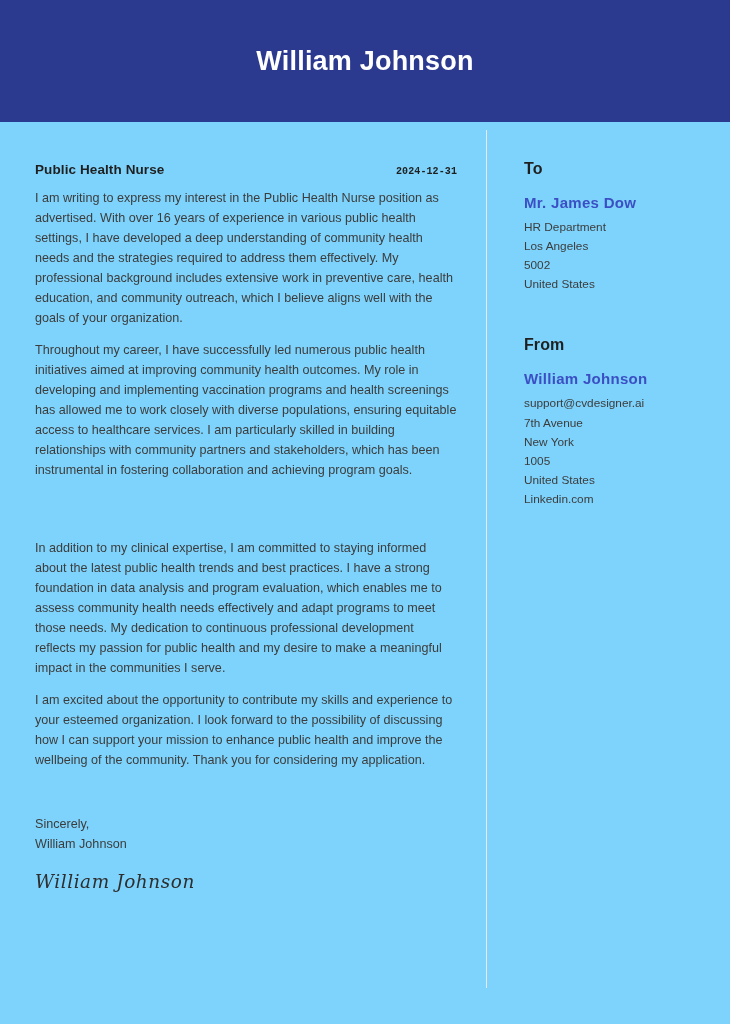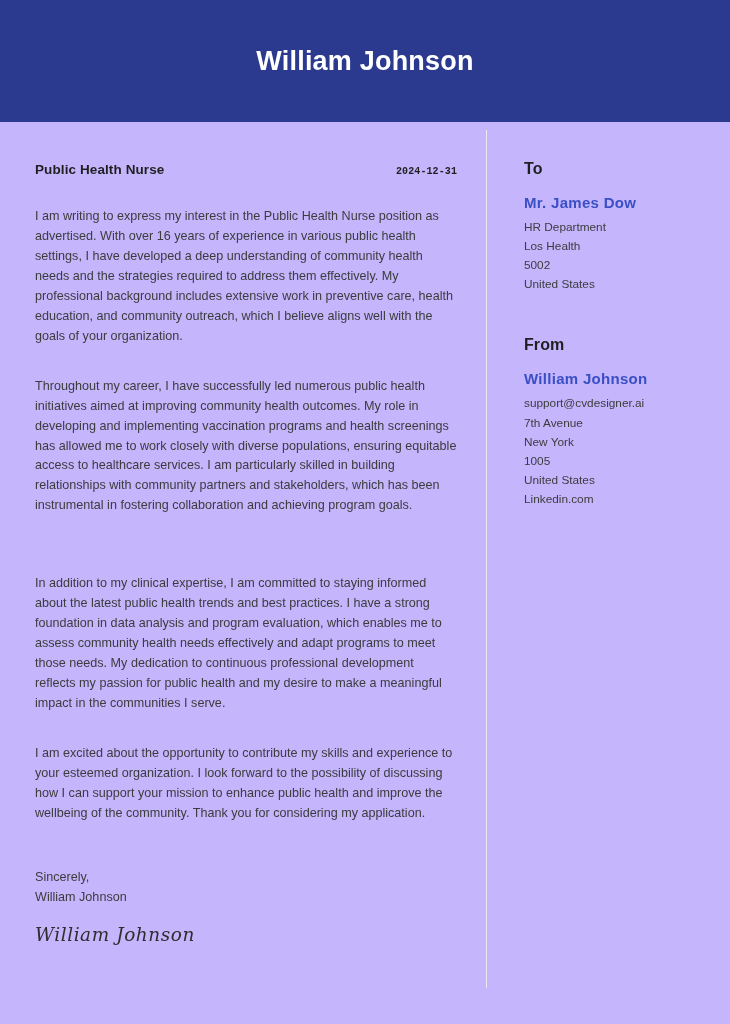--- a/index.html
+++ b/index.html
@@ -9,21 +9,21 @@
     background: #ffffff;
   }
   body {
     font-family: "Liberation Sans", sans-serif;
     -webkit-font-smoothing: antialiased;
   }
   .page {
     position: relative;
     width: 730px;
     height: 1024px;
-    background: #c4b5fd;
+    background: #7dd3fc;
     overflow: hidden;
   }
 
   
   .banner {
     position: absolute;
     left: 0;
     top: 0;
     width: 730px;
     height: 122px;
@@ -87,21 +87,21 @@
   }
 
   .salutation {
     margin-top: 32px;
     font-size: 12.6px;
     color: #3c3c3c;
     line-height: 1.55;
   }
 
   .para {
-    margin-top: 30px;
+    margin-top: 12px;
     font-size: 12.6px;
     color: #3c3c3c;
     line-height: 1.585;
     text-align: left;
   }
   .para.gap-large {
     margin-top: 58px;
   }
 
   .closing {
@@ -189,21 +189,21 @@
 
       <div class="signature">William Johnson</div>
     </div>
 
     <div class="aside">
 
       <div class="aside-block">
         <div class="aside-heading">To</div>
         <div class="aside-name">Mr. James Dow</div>
         <div class="aside-line">HR Department</div>
-        <div class="aside-line">Los Health</div>
+        <div class="aside-line">Los Angeles</div>
         <div class="aside-line">5002</div>
         <div class="aside-line">United States</div>
       </div>
 
       <div class="aside-block from-block">
         <div class="aside-heading">From</div>
         <div class="aside-name">William  Johnson</div>
         <div class="aside-line">support@cvdesigner.ai</div>
         <div class="aside-line">7th Avenue</div>
         <div class="aside-line">New York</div>

